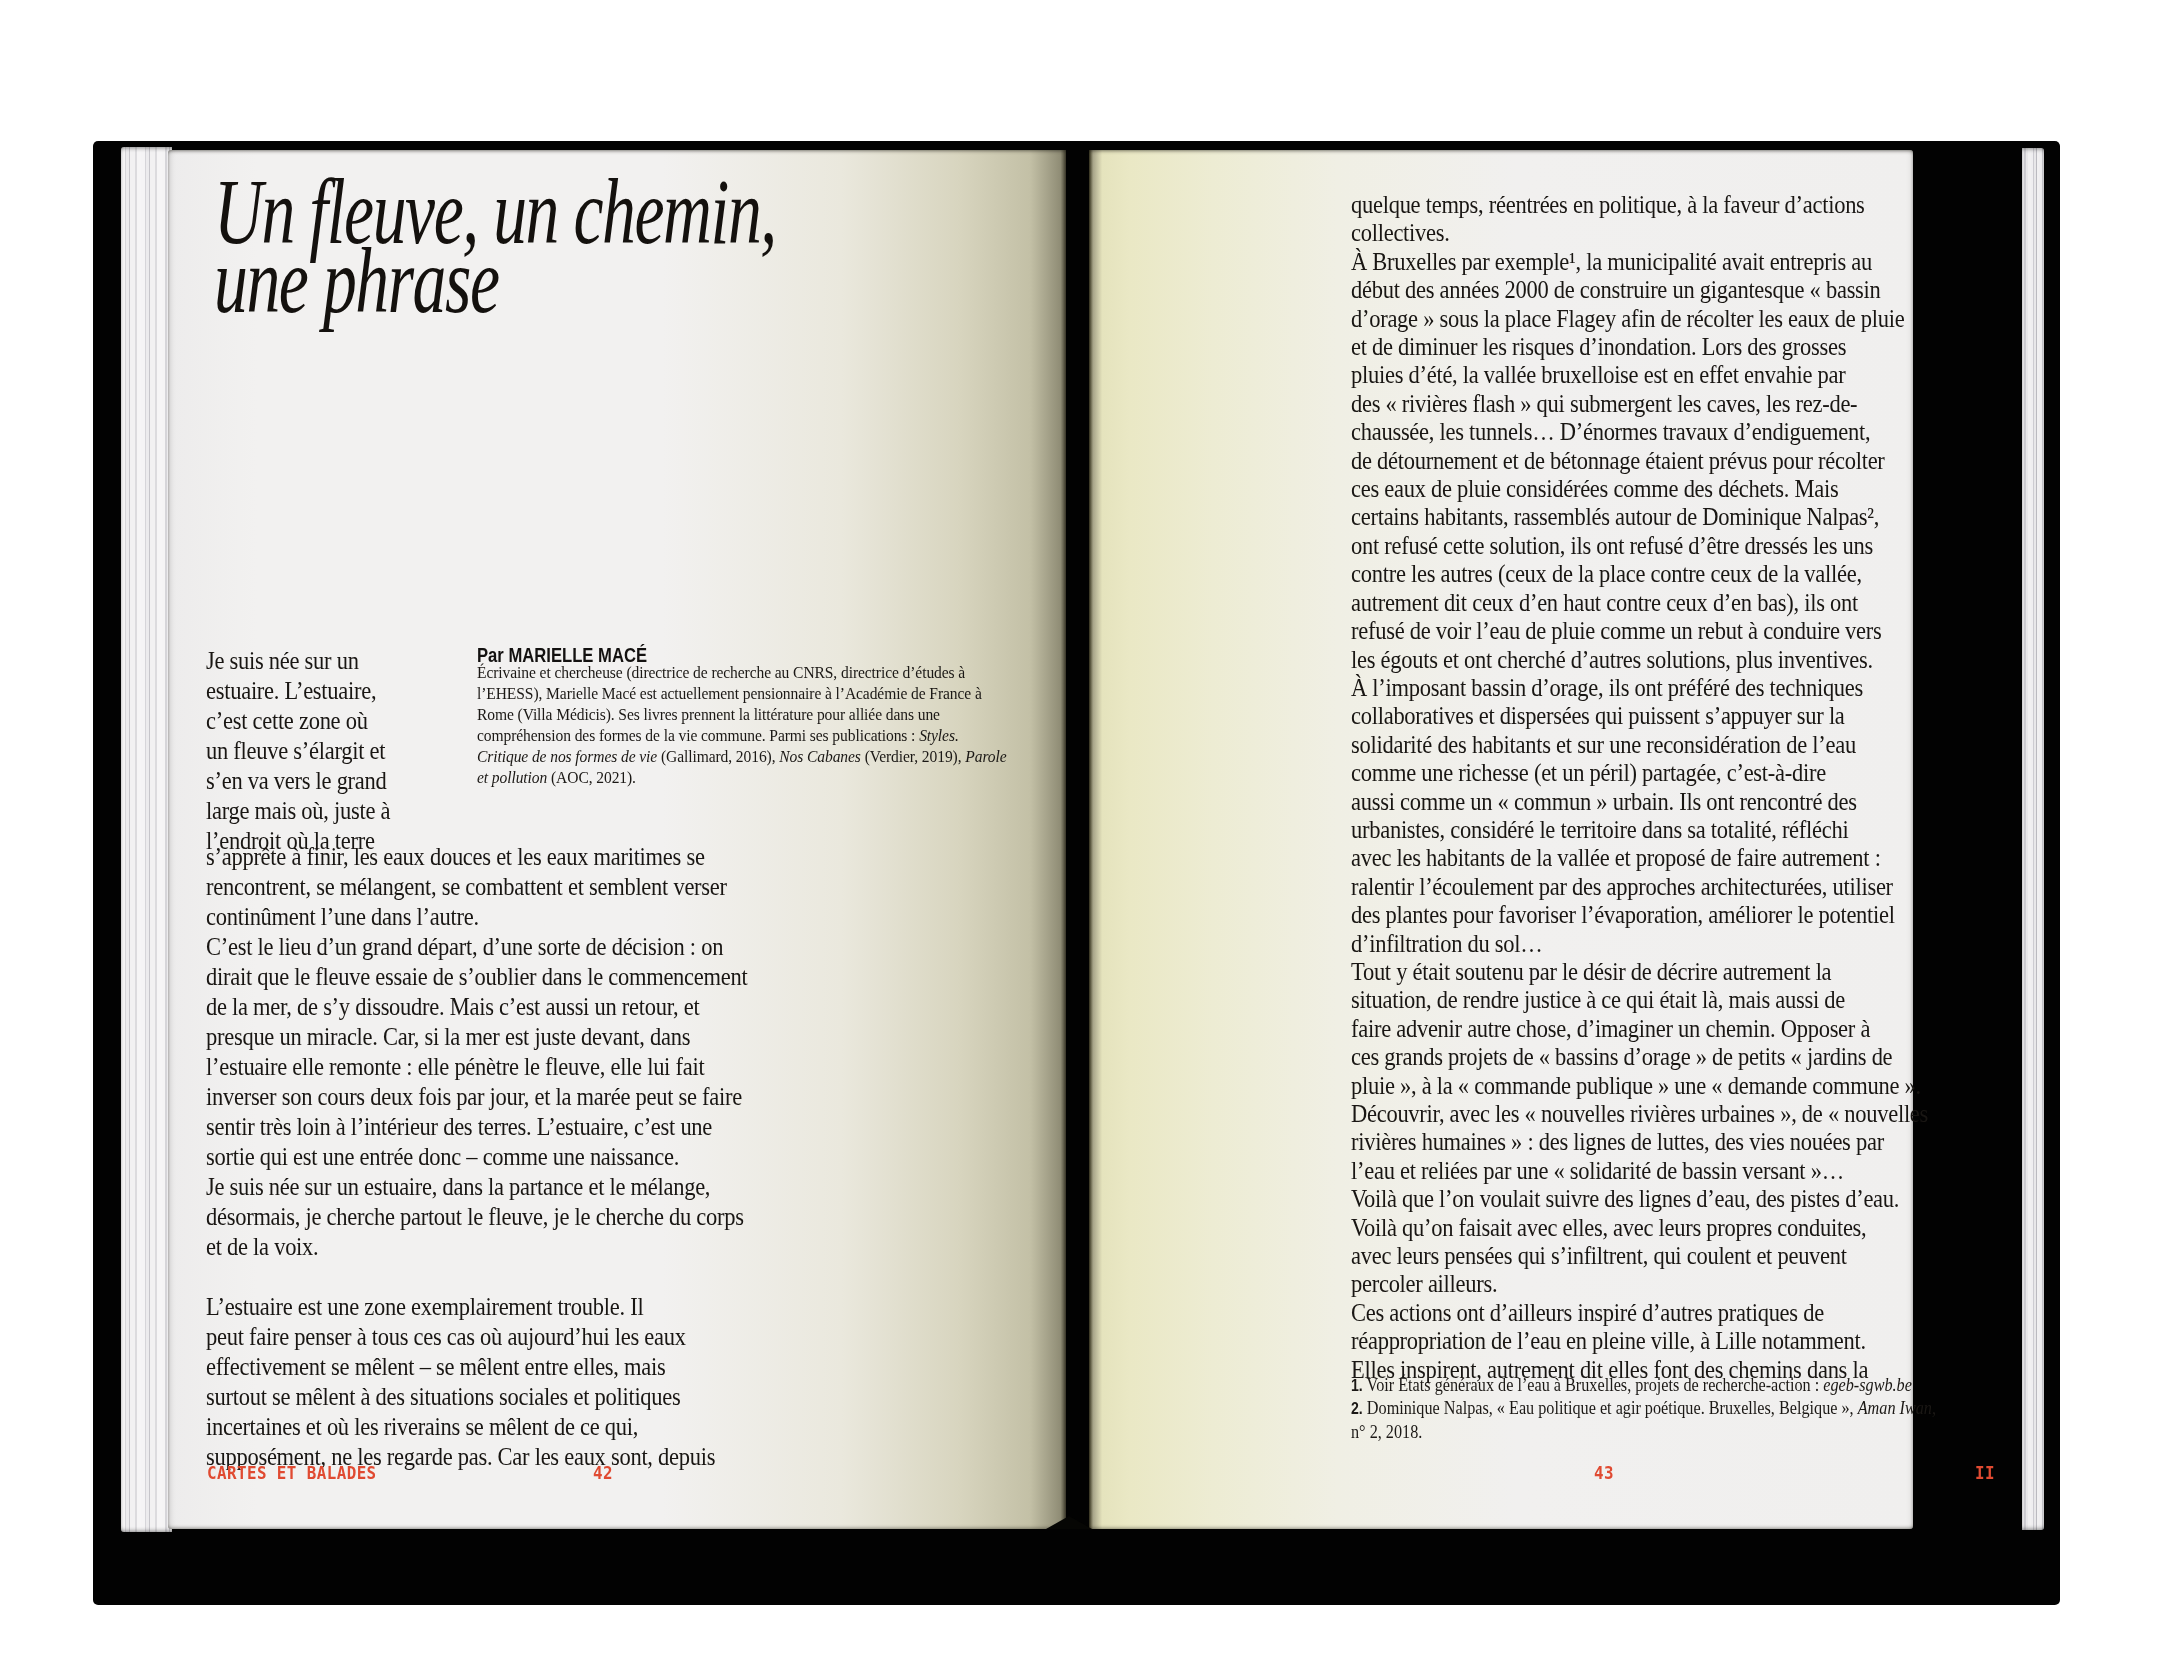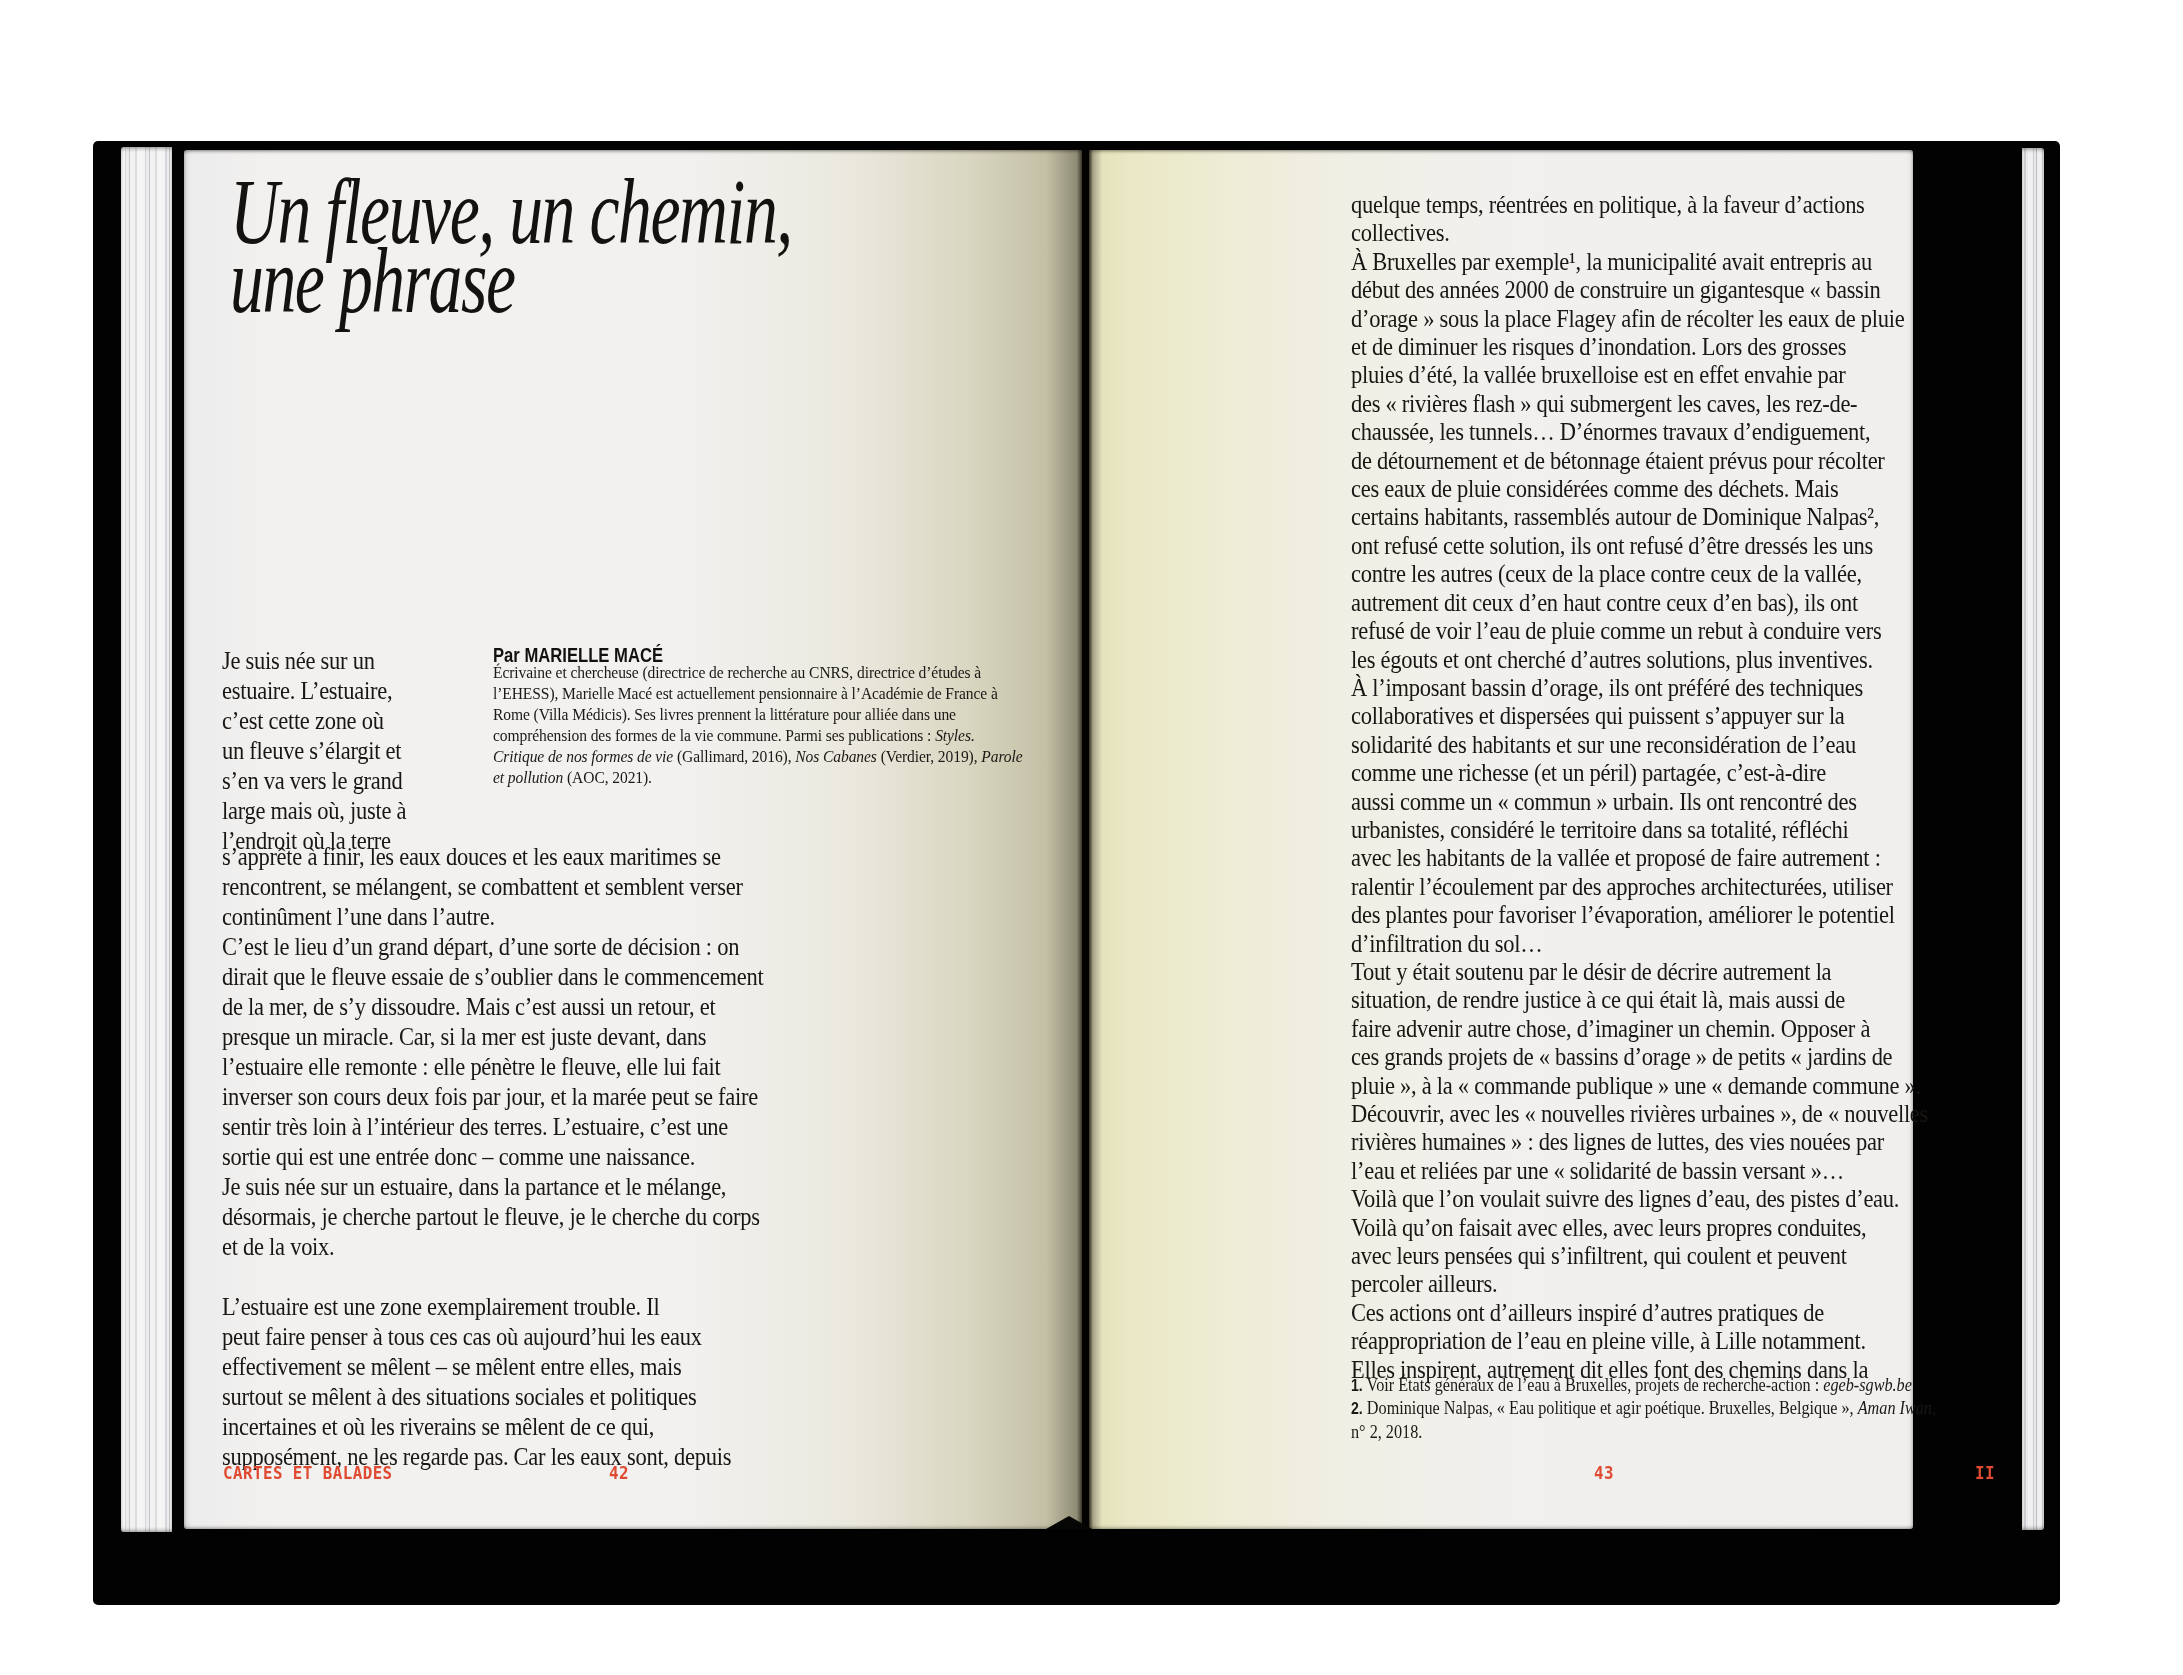--- a/index.html
+++ b/index.html
@@ -20,21 +20,21 @@
     box-shadow:inset 0 3px 4.1px -2px rgba(0,0,0,.45), inset 0 -3px 4.1px -2px rgba(0,0,0,.45);
   }
   .stack-right{
     left:2022px;top:148px;width:22.3px;height:1382px;border-radius:0 3px 3px 0;
     background:repeating-linear-gradient(90deg,
       #efeef0 0 2.5px,#cdccd1 2.5px 3.6px,#e8e7e9 3.6px 5.6px,#bbbac0 5.6px 6.1px,#f1f0f1 6.1px 8.6px);
     box-shadow:inset 0 3px 4.1px -2px rgba(0,0,0,.45), inset 0 -3px 4.1px -2px rgba(0,0,0,.45);
   }
   .page{position:absolute;top:150px;height:1379px;}
   .page-left{
-    left:184px;width:898px;border-radius:3px 0 0 3px;
+    left:168px;width:898px;border-radius:3px 0 0 3px;
     background:linear-gradient(90deg,
       #edecec 0%,#f2f1f0 10%,#f2f1f0 55%,#eae8dd 75%,
       #d8d5bf 88%,#c3c0a6 96%,#8f8c75 99.4%,#403d2e 100%);
     box-shadow:inset 0 2.5px 3.6px -1.5px rgba(30,28,20,.55), inset 0 -2.5px 3.6px -1.5px rgba(30,28,20,.45),
                inset 5.1px 0 7.1px -4.1px rgba(0,0,0,.18);
   }
   .page-right{
     left:1089px;width:824px;border-radius:0 3px 3px 0;
     background:linear-gradient(90deg,
       #38351f 0%,#a7a489 0.5%,#e5e3bd 1.6%,#eae8c5 5%,

